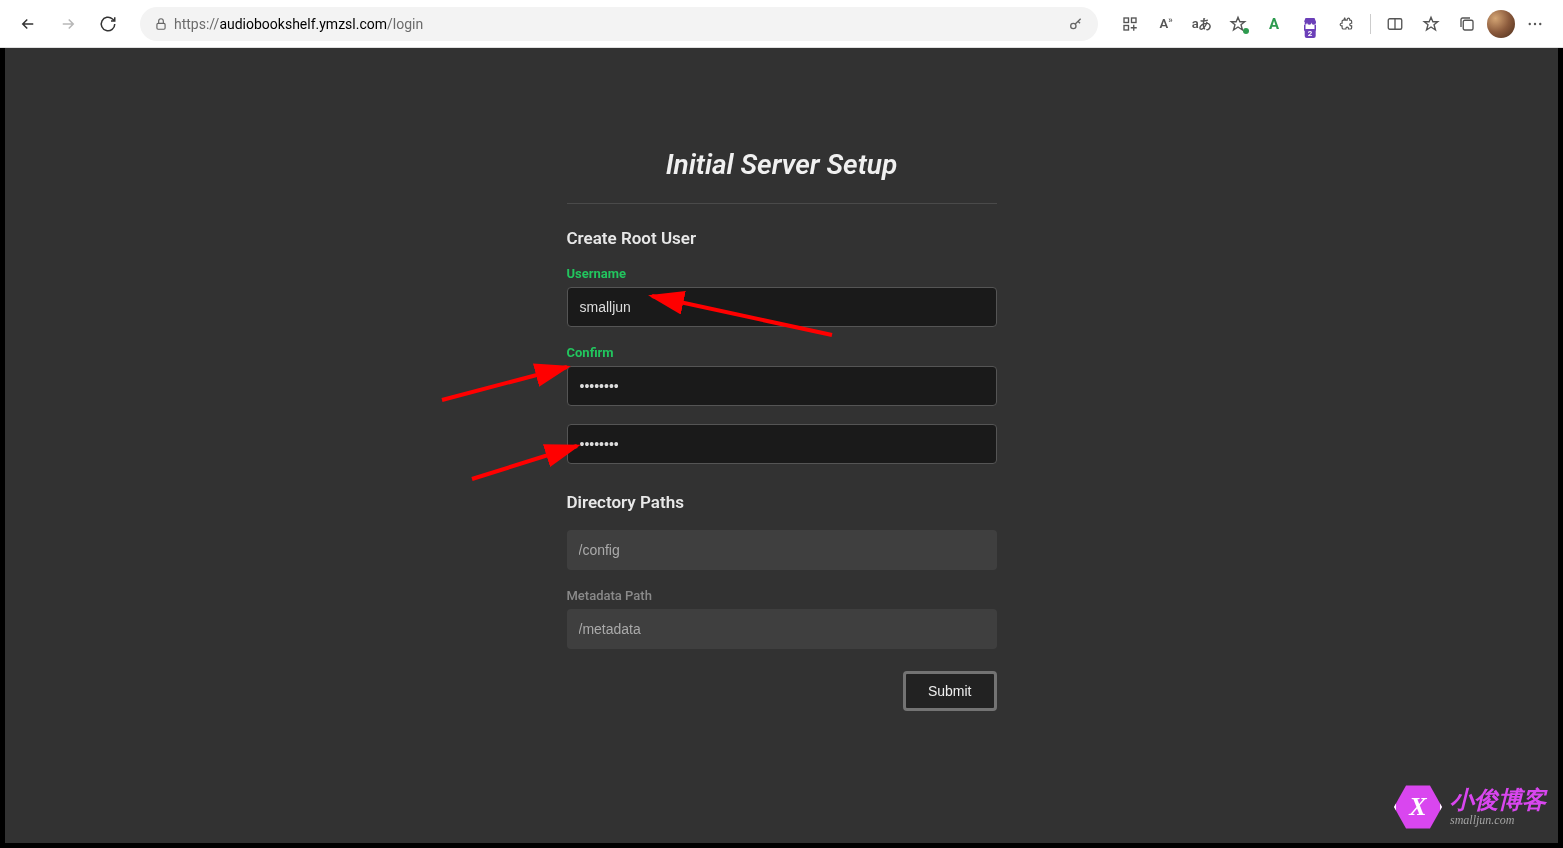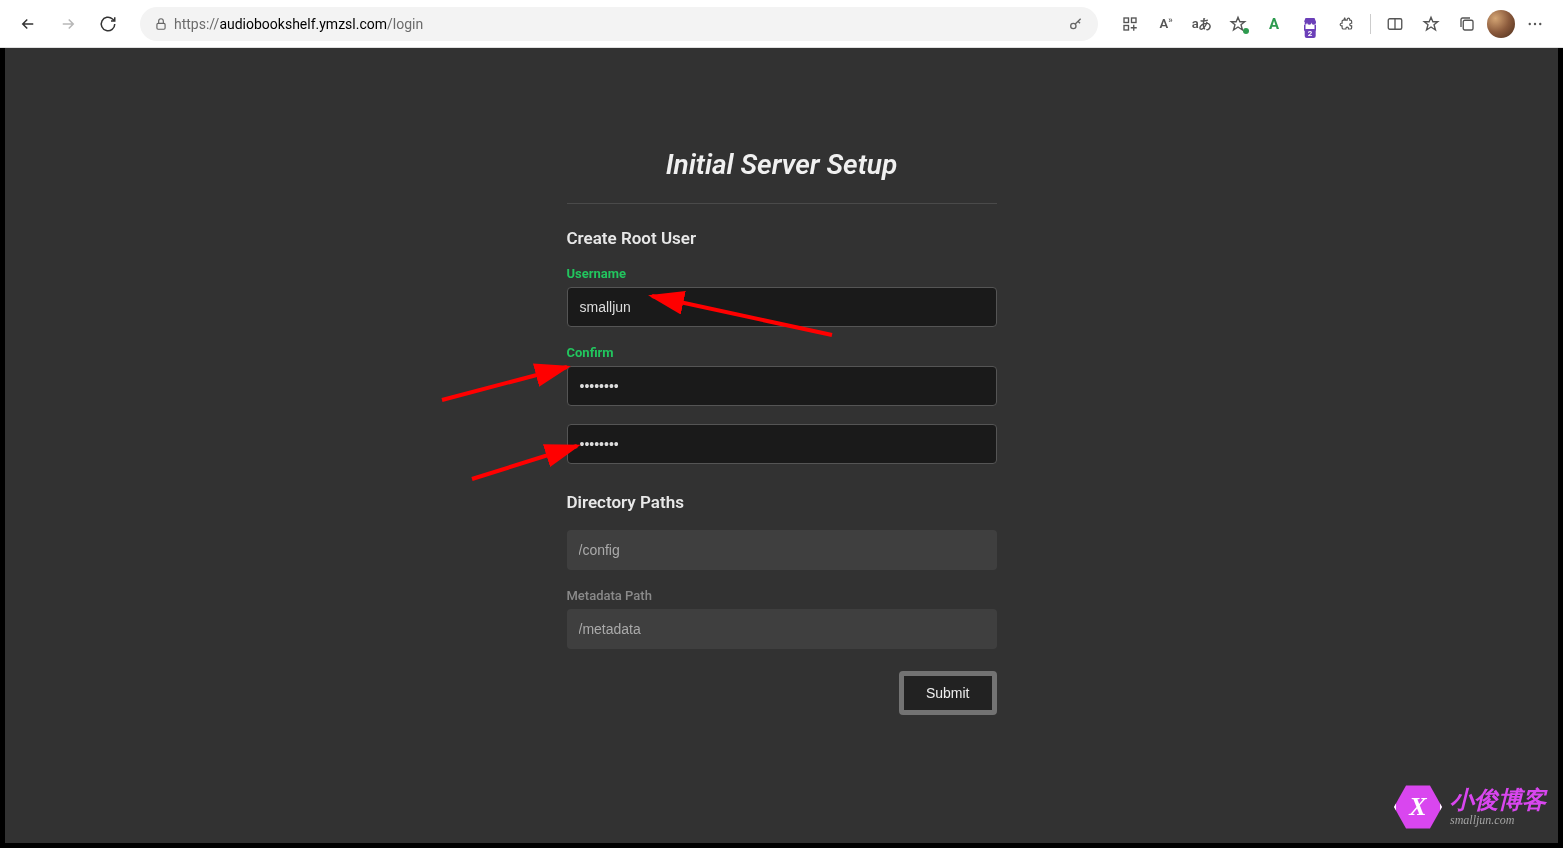--- a/index.html
+++ b/index.html
@@ -115,21 +115,21 @@
   font-size: 14px;
 }
 .input.readonly {
   background: #3f3f3f;
   border: none;
   color: #aaa;
 }
 .submit-row { display: flex; justify-content: flex-end; margin-top: 22px; }
 .submit-btn {
   background: #222;
-  border: 5px solid #737373;
+  border: 3px solid #737373;
   border-radius: 4px;
   padding: 9px 22px;
   color: #eee;
   font-size: 14px;
   font-weight: 500;
   cursor: pointer;
 }
 .arrow {
   position: absolute;
   pointer-events: none;

